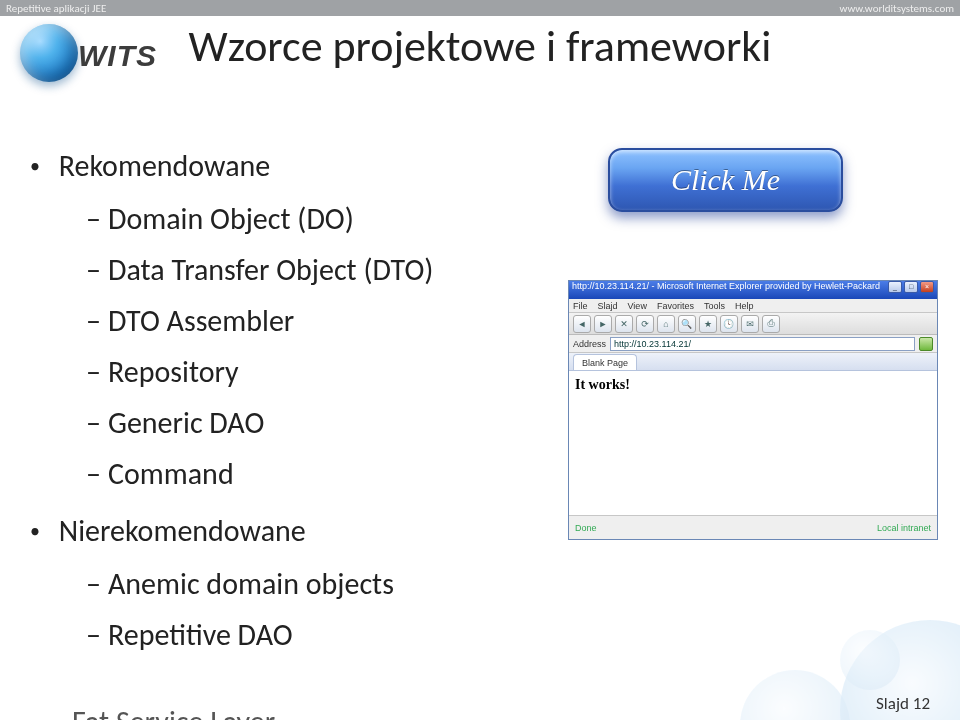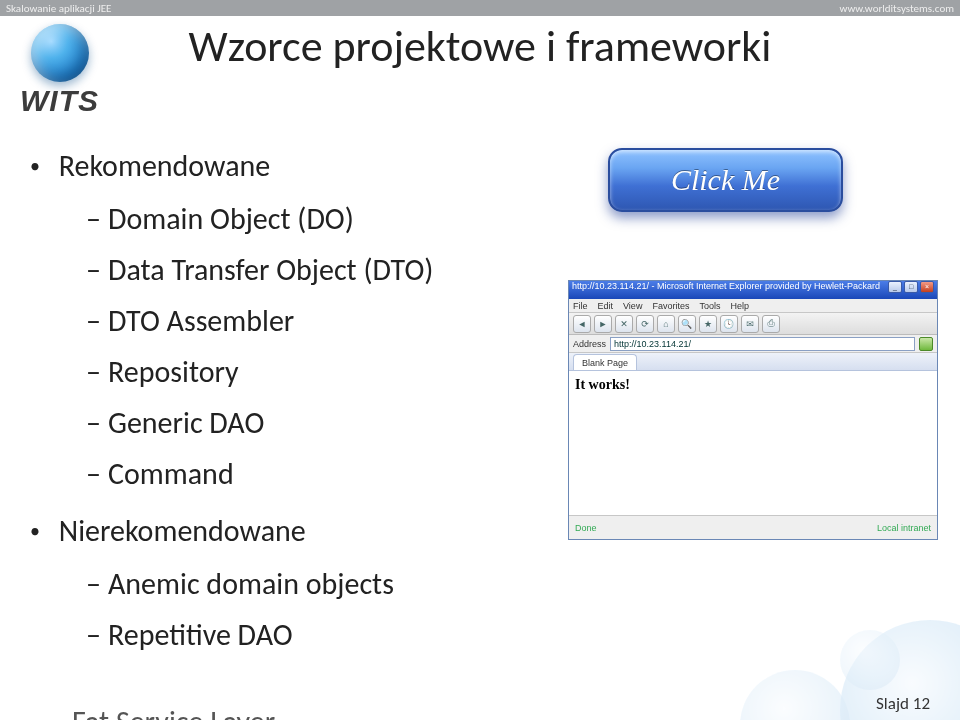--- a/index.html
+++ b/index.html
@@ -21,21 +21,21 @@
     justify-content: space-between;
     align-items: center;
     font-size: 11px;
     color: #eee;
     padding: 0 6px;
   }
   .logo-block {
     position: absolute;
     top: 24px; left: 20px;
     display: flex;
-    flex-direction: column;
+    flex-direction: row;
     align-items: center;
   }
   .globe {
     width: 58px; height: 58px;
     border-radius: 50%;
     background: radial-gradient(circle at 35% 30%, #9ed8ff 0%, #4fb2ec 30%, #1b77c4 70%, #0a4d8a 100%);
     box-shadow: 0 4px 10px rgba(10,77,138,.4), inset -6px -6px 12px rgba(0,0,0,.2), inset 6px 6px 14px rgba(255,255,255,.5);
     margin-bottom: 6px;
   }
   .wits-text {
@@ -177,21 +177,21 @@
   .bg3{ width:60px;height:60px; right:60px; bottom:30px; opacity:.45;}
   .cutoff {
     position:absolute; left:72px; bottom:-20px;
     font-size:30px; color:#555;
   }
 </style>
 </head>
 <body>
 
 <div class="header-bar">
-  <span>Skalowanie aplikacji JEE</span>
+  <span>Repetitive aplikacji JEE</span>
   <span>www.worlditsystems.com</span>
 </div>
 
 <div class="logo-block">
   <div class="globe"></div>
   <div class="wits-text">WITS</div>
   <div class="wits-sub"></div>
 </div>
 
 <div class="slide-title">Wzorce projektowe i frameworki</div>
@@ -229,21 +229,21 @@
   <div class="bt-titlebar">
     <span class="bt-title">http://10.23.114.21/ - Microsoft Internet Explorer provided by Hewlett-Packard</span>
     <div class="bt-ctrls">
       <div class="bt-ctrl">_</div>
       <div class="bt-ctrl">□</div>
       <div class="bt-ctrl bt-close">×</div>
     </div>
   </div>
   <div class="bt-menubar">
     <span>File</span>
-    <span>Edit</span>
+    <span>Slajd</span>
     <span>View</span>
     <span>Favorites</span>
     <span>Tools</span>
     <span>Help</span>
   </div>
   <div class="bt-toolbar">
     <div class="bt-iconbtn">◄</div>
     <div class="bt-iconbtn">►</div>
     <div class="bt-iconbtn">✕</div>
     <div class="bt-iconbtn">⟳</div>

